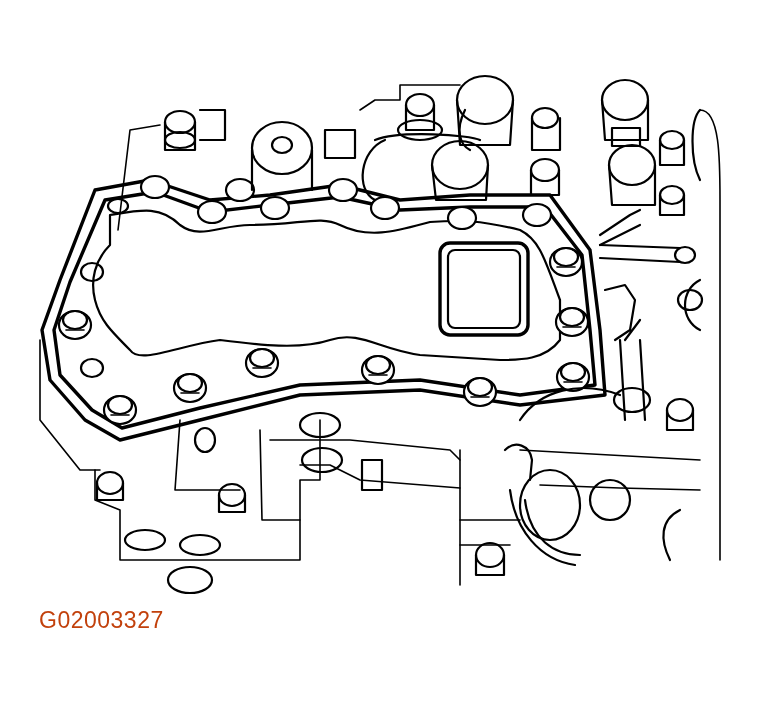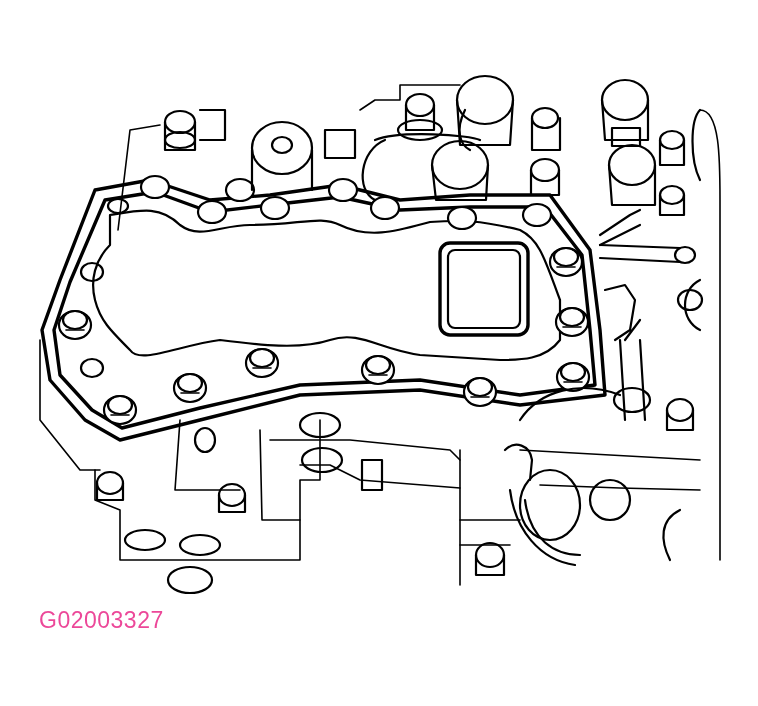--- a/index.html
+++ b/index.html
@@ -2,21 +2,21 @@
 <html><head>
   <meta charset="utf-8">
   <style>
     html, body { margin: 0; padding: 0; background: #ffffff; }
     body { width: 758px; height: 706px; position: relative; overflow: hidden; font-family: "Liberation Sans", sans-serif; }
     #drawing { position: absolute; left: 0; top: 0; width: 758px; height: 600px; }
     #drawing * { fill: none; stroke: #000; stroke-width: 2.2; stroke-linejoin: round; stroke-linecap: round; }
     #drawing .thick { stroke-width: 3.4; }
     #drawing .thin { stroke-width: 1.6; }
     #drawing .white { fill: #fff; }
-    .figure-code { position: absolute; left: 39px; top: 607px; font-size: 23px; color: #ec4899; letter-spacing: 0.5px; font-family: "Liberation Sans", sans-serif; }
+    .figure-code { position: absolute; left: 39px; top: 607px; font-size: 23px; color: #c2410c; letter-spacing: 0.5px; font-family: "Liberation Sans", sans-serif; }
   </style>
 </head>
 <body>
 
 <svg id="drawing" viewBox="0 0 758 600" xmlns="http://www.w3.org/2000/svg">
 
   <g>
     <path class="thin" d="M118,230 L130,130 L160,125"></path>
     <path class="thin" d="M360,110 L375,100 L400,100 L400,85 L460,85"></path>
     <path class="thin" d="M700,110 C720,110 720,160 720,200 L720,560"></path>

